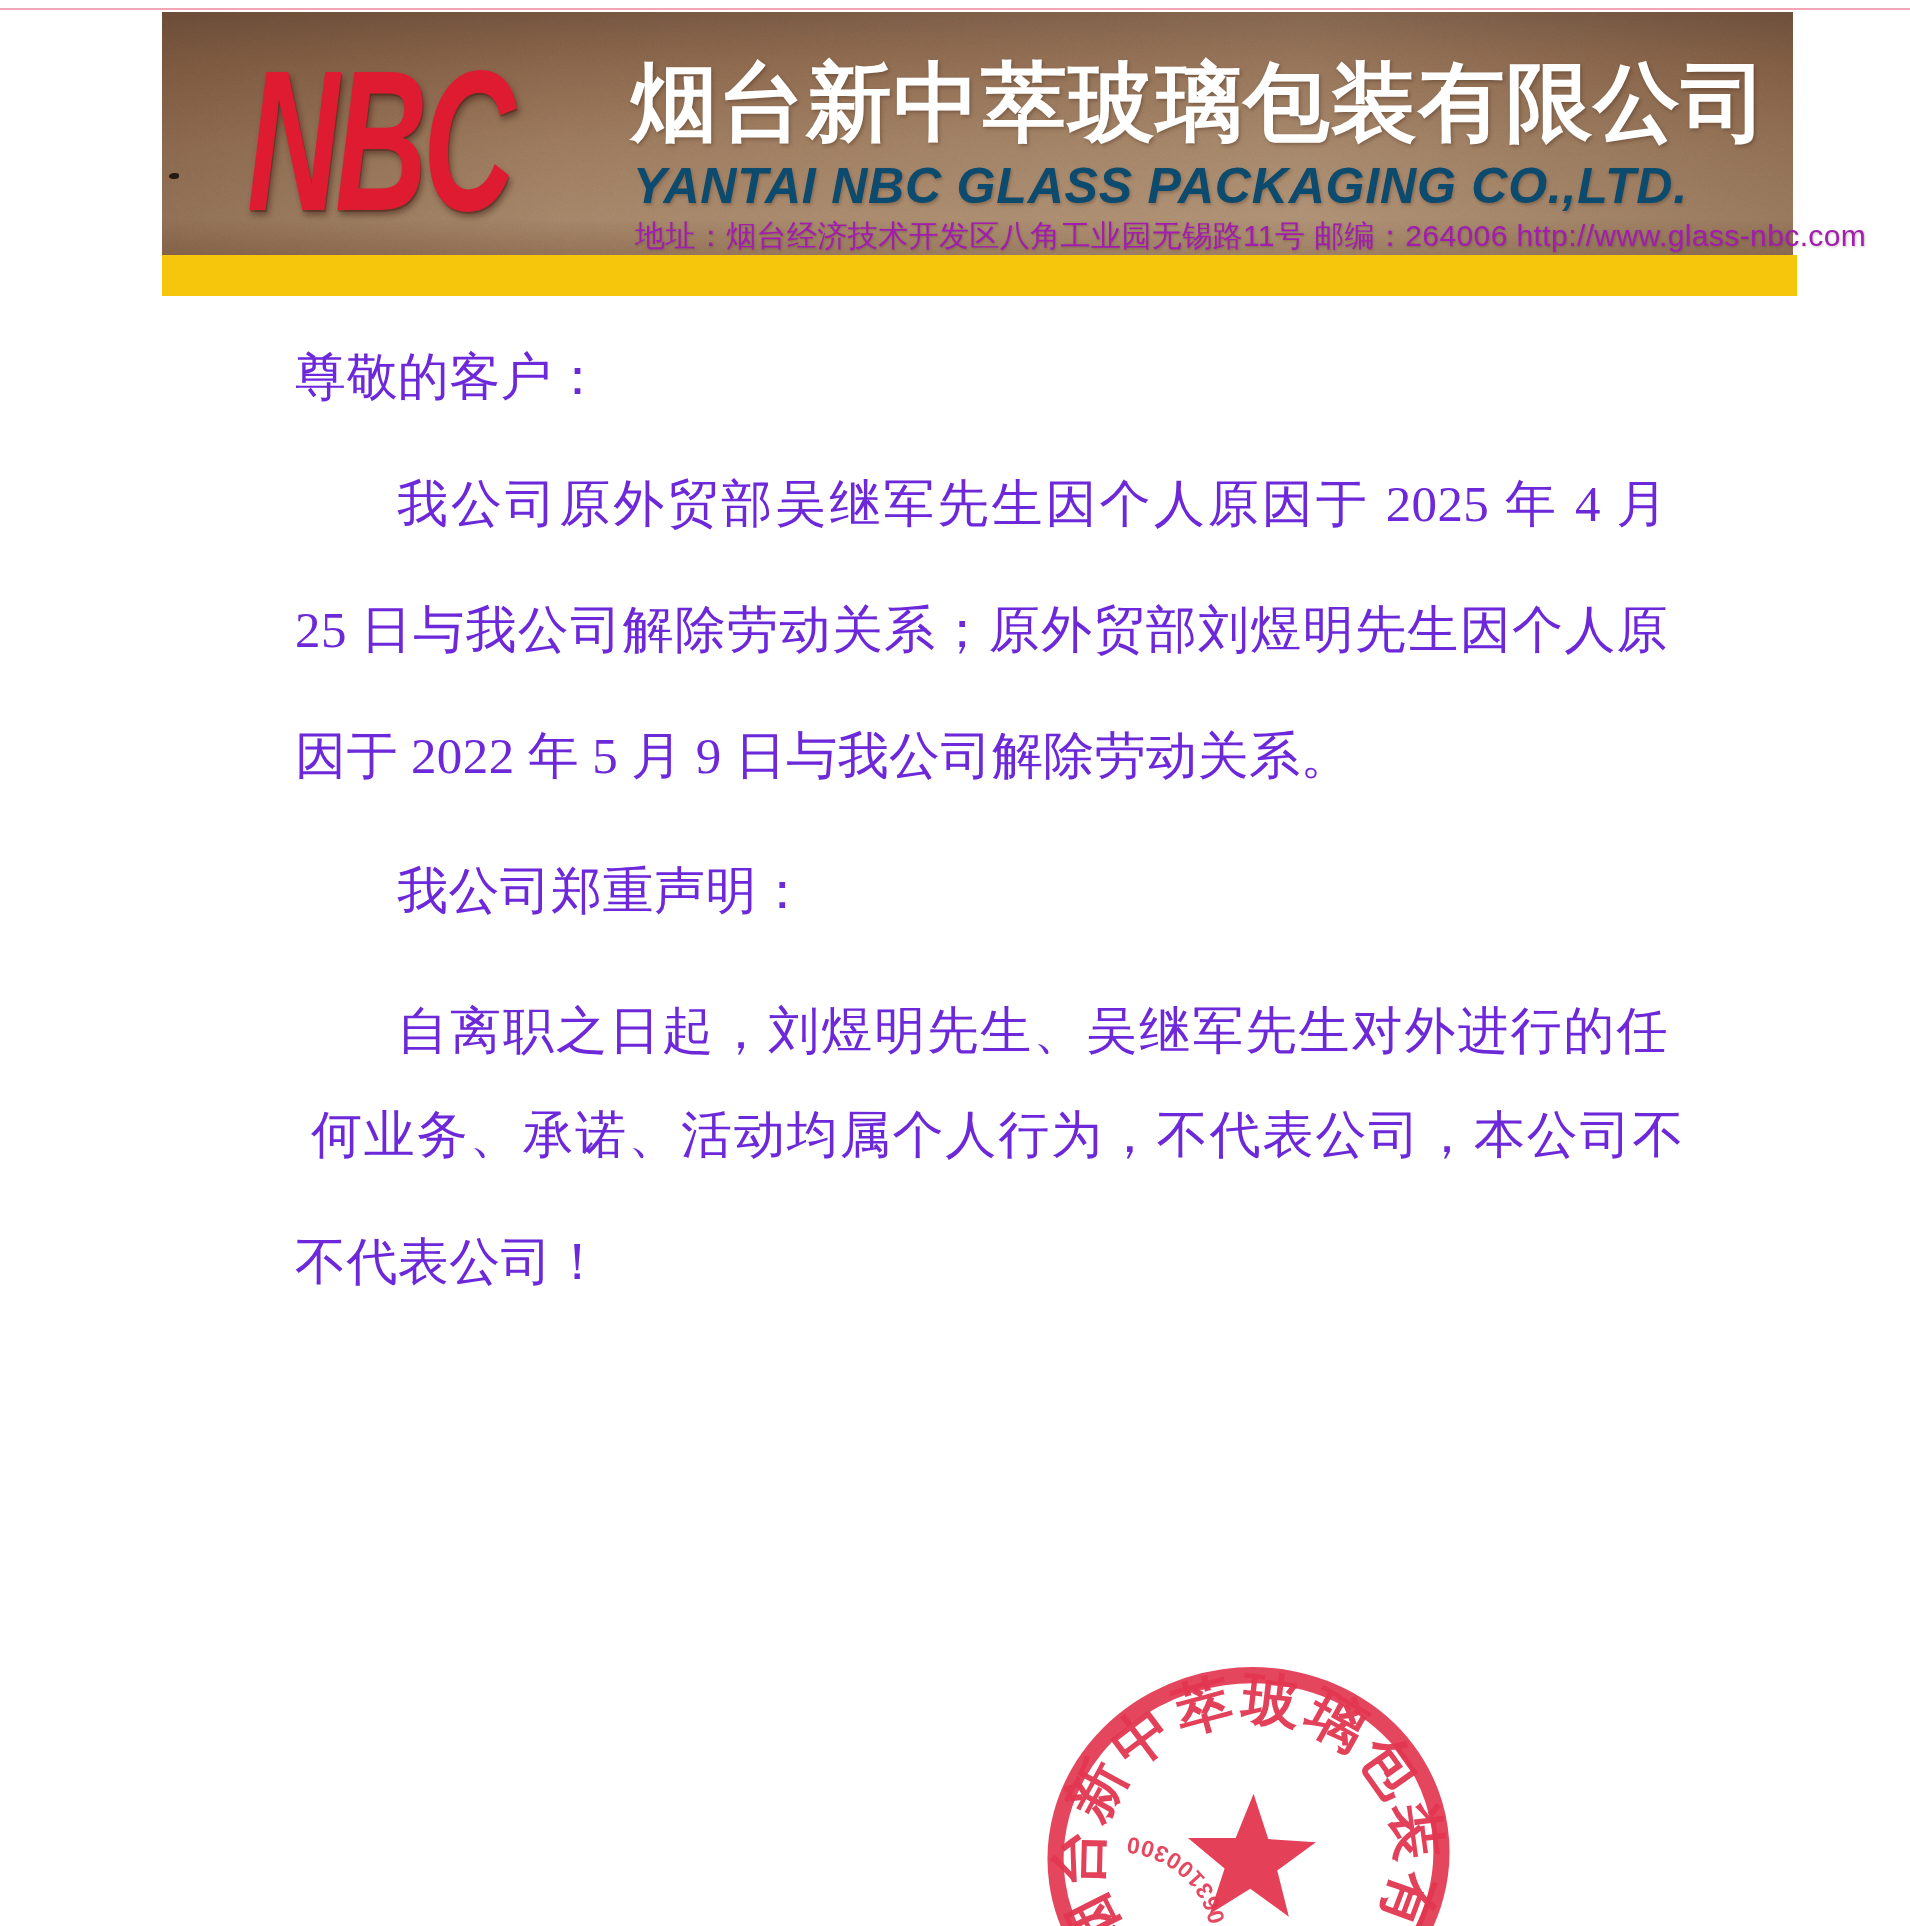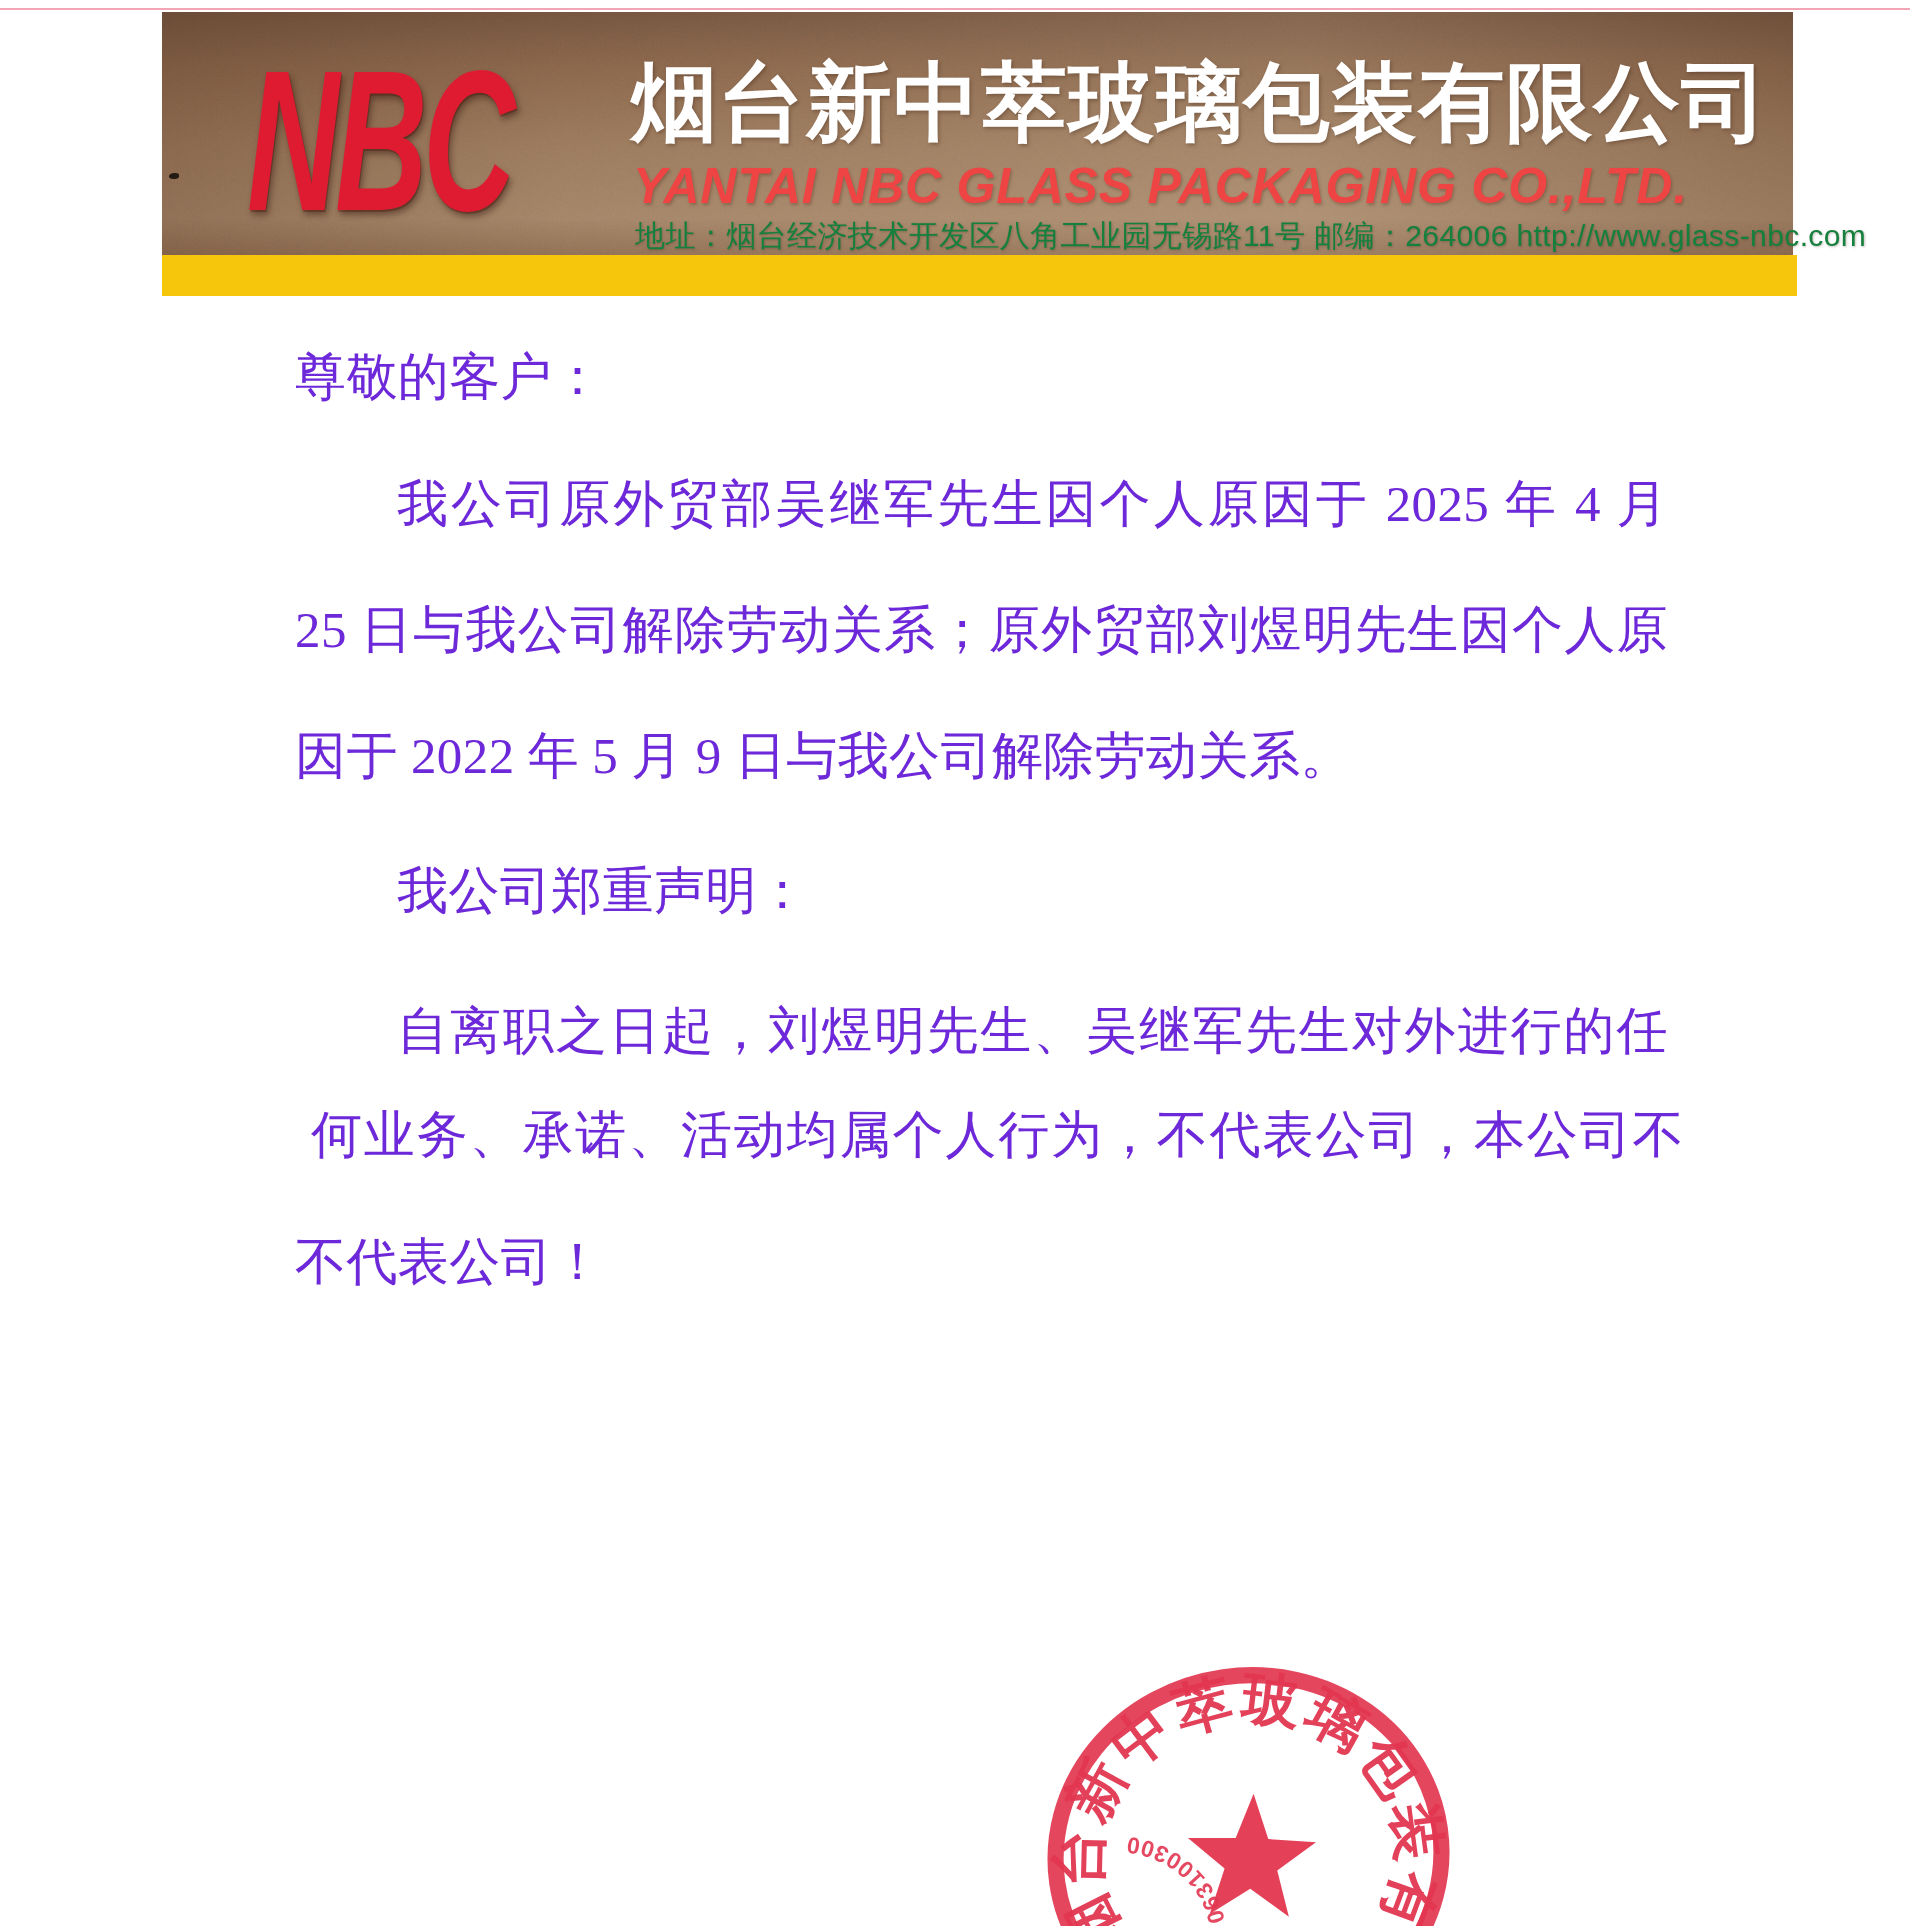--- a/index.html
+++ b/index.html
@@ -30,28 +30,28 @@
   }
   .cn-name{
     position:absolute;left:631px;top:45px;width:1063px;
     font-family:"Liberation Sans","DejaVu Sans",sans-serif;
     font-size:86px;font-weight:700;color:#ffffff;letter-spacing:1.5px;white-space:nowrap;
     text-shadow:1.5px 1.9px 3.9px rgba(60,35,20,.35);
   }
   .en-name{
     position:absolute;left:633px;top:157px;width:1079px;
     font-family:"Liberation Sans","DejaVu Sans",sans-serif;
-    font-style:italic;font-weight:700;font-size:50px;color:#ef4444;
+    font-style:italic;font-weight:700;font-size:50px;color:#0c4a6e;
     letter-spacing:0.8px;white-space:nowrap;
     text-shadow:1.2px 1.5px 3.1px rgba(60,35,20,.3);
   }
   .addr{
     position:absolute;left:635px;top:216px;width:1117px;
     font-family:"Liberation Sans","DejaVu Sans",sans-serif;
-    font-weight:500;font-size:30px;color:#15803d;letter-spacing:0.4px;white-space:nowrap;
+    font-weight:500;font-size:30px;color:#a21caf;letter-spacing:0.4px;white-space:nowrap;
     text-shadow:0.8px 1.2px 2.3px rgba(60,35,20,.3);
   }
   .speck{position:absolute;left:169px;top:173px;width:10px;height:6.2px;background:#241a12;border-radius:60% 40% 50% 50%;}
 
   
   .line{
     position:absolute;left:295px;width:1373px;
     font-size:51px;color:#6d28d9;line-height:1.45;
     letter-spacing:0.4px;white-space:nowrap;
   }

